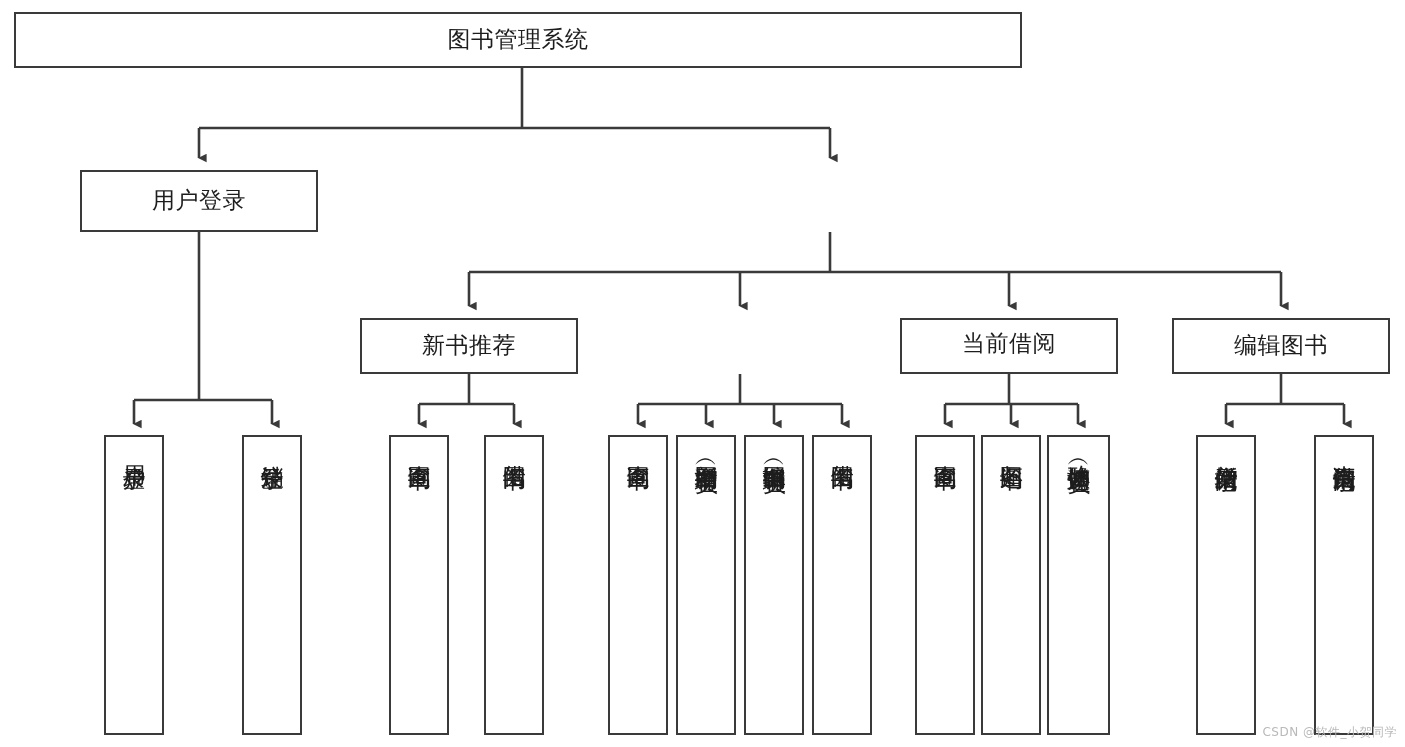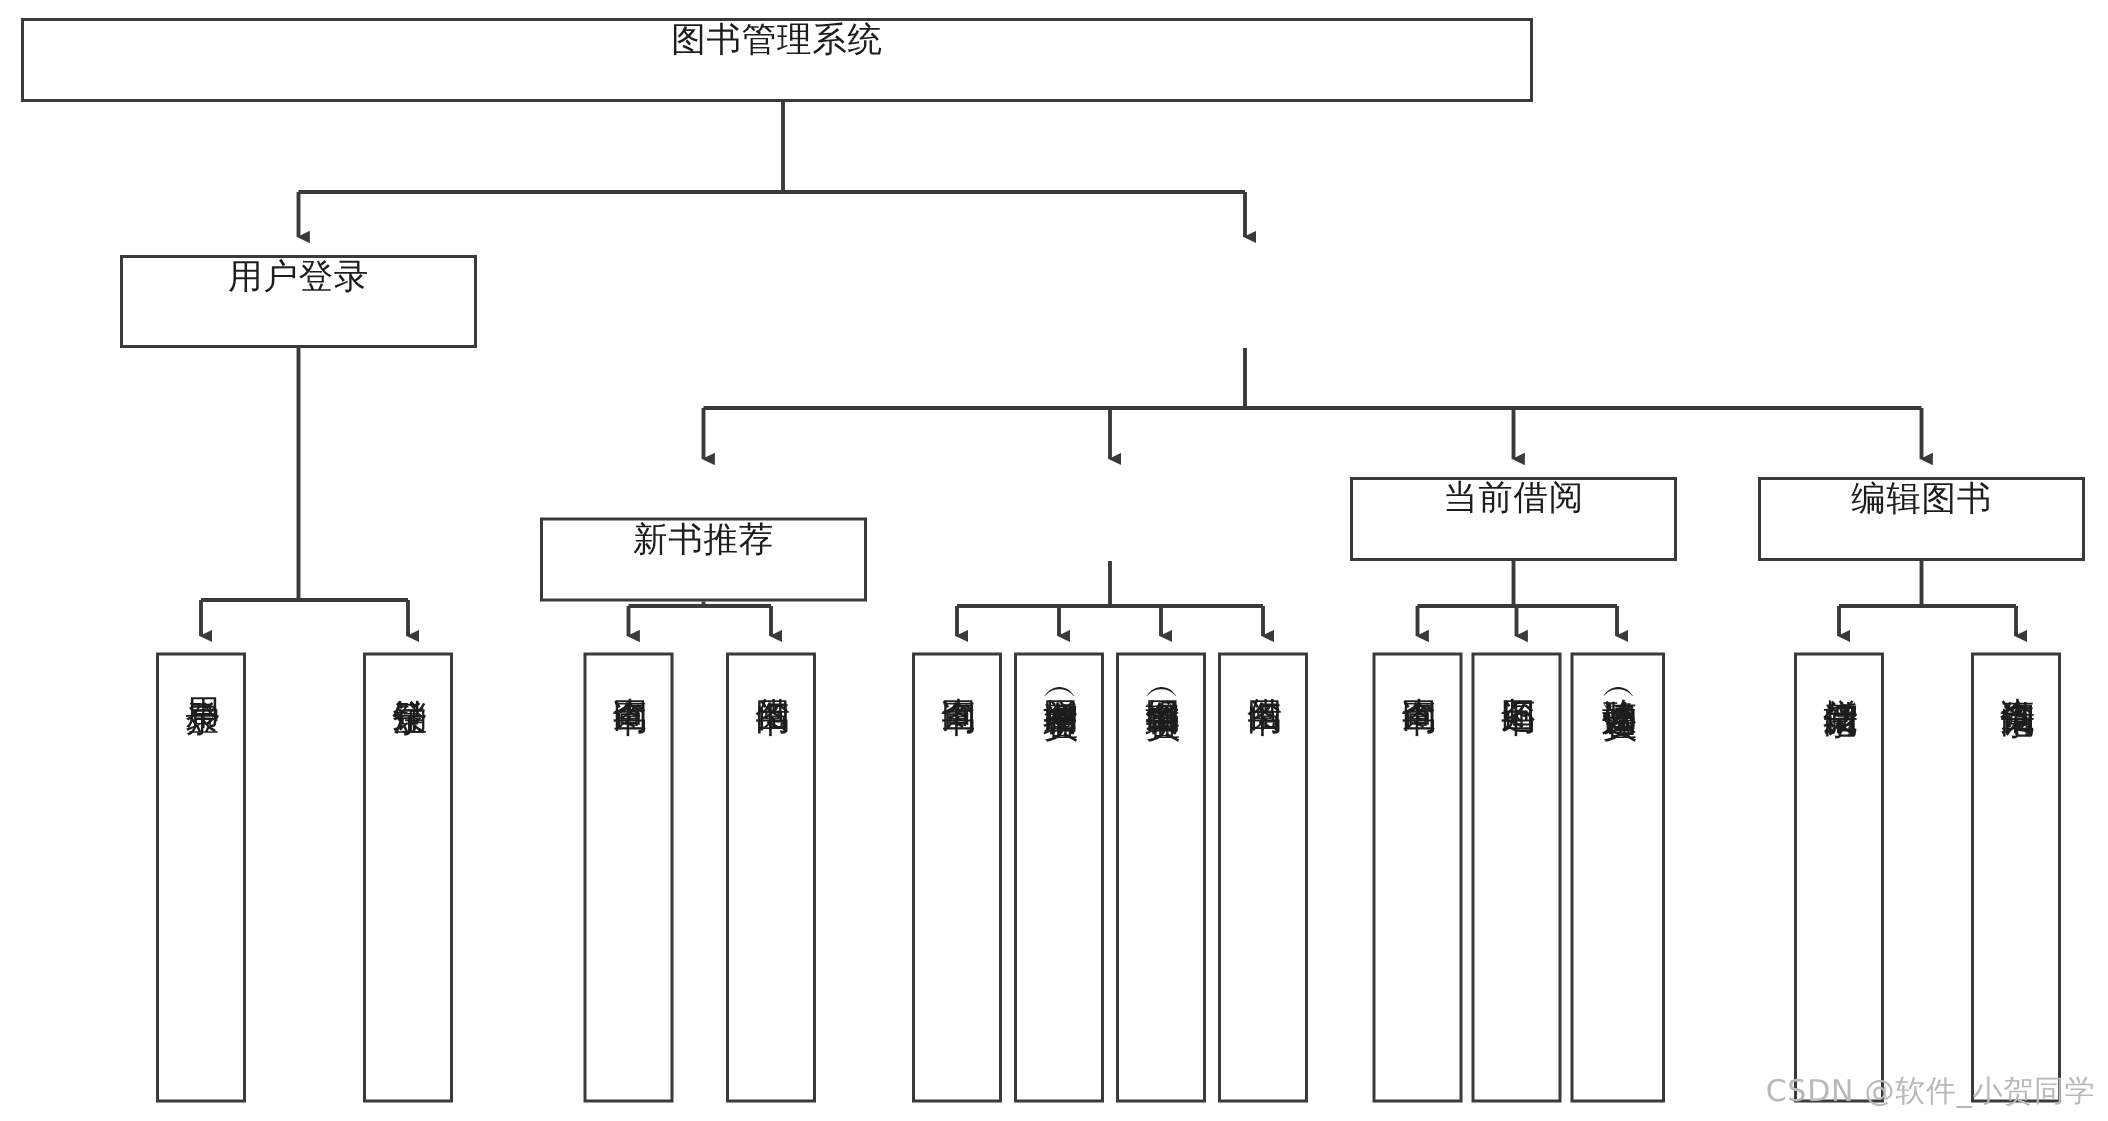--- a/index.html
+++ b/index.html
@@ -26,21 +26,21 @@
     width: 1405px;
     height: 747px;
     pointer-events: none;
   }
   .node {
     position: absolute;
     box-sizing: border-box;
     border: 2px solid #3a3a3a;
     background: #ffffff;
     display: flex;
-    align-items: flex-start;
+    align-items: center;
     justify-content: center;
     text-align: center;
   }
   .node-label {
     font-size: 23px;
     line-height: 1.18;
     letter-spacing: 0.5px;
     color: #1d1d1d;
     white-space: nowrap;
   }
@@ -59,21 +59,21 @@
     text-orientation: upright;
     font-size: 23px;
     line-height: 1.1;
     letter-spacing: 1px;
     white-space: nowrap;
   }
   .watermark {
     position: absolute;
     right: 8px;
     bottom: 6px;
-    font-size: 20px;
+    font-size: 12px;
     color: #b9b9b9;
     letter-spacing: 0.5px;
     white-space: nowrap;
     font-family: "DejaVu Sans", "Liberation Sans", sans-serif;
   }
 </style>
 </head>
 <body>
 
 <div id="canvas">
@@ -130,21 +130,21 @@
   </svg>
 
   <div class="node horizontal" style="left:14px; top:12px; width:1008px; height:56px;">
     <span class="node-label">图书管理系统</span>
   </div>
 
   <div class="node horizontal" style="left:80px; top:170px; width:238px; height:62px;">
     <span class="node-label">用户登录</span>
   </div>
 
-  <div class="node horizontal" style="left:360px; top:318px; width:218px; height:56px;margin-top:27px;">
+  <div class="node horizontal" style="left:360px; top:318px; width:218px; height:56px;">
     <span class="node-label">新书推荐</span>
   </div>
   <div class="node horizontal" style="left:900px; top:318px; width:218px; height:56px;font-family:Liberation Mono, monospace;">
     <span class="node-label">当前借阅</span>
   </div>
   <div class="node horizontal" style="left:1172px; top:318px; width:218px; height:56px;">
     <span class="node-label">编辑图书</span>
   </div>
 
   <div class="node vertical" style="left:104px; top:435px; width:60px; height:300px;">

